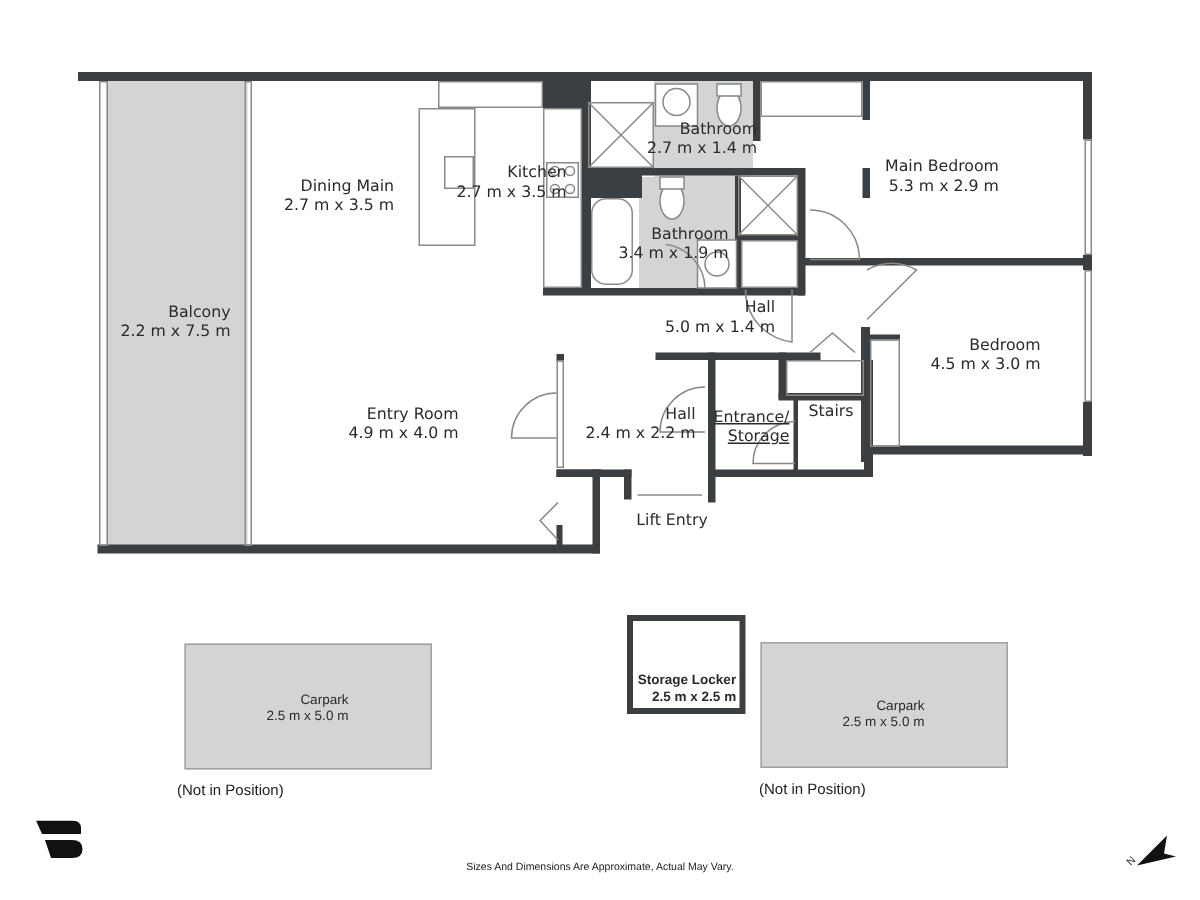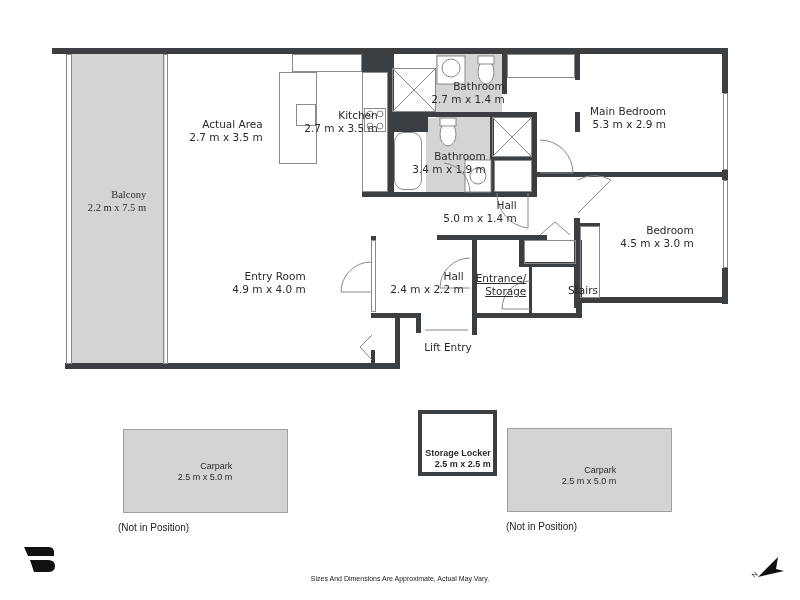--- a/index.html
+++ b/index.html
@@ -105,26 +105,26 @@
     <path d="M371 262 A30 30 0 0 0 341 292 L371 292"></path>
     <path d="M470 258 A30 30 0 0 0 440 288 L470 288"></path>
     <path d="M530 281 A28 28 0 0 0 502 309 L530 309"></path>
     <path d="M540 235 L555 222 L570 235"></path>
     <path d="M372 335 L360 347 L372 360"></path>
 
     <line x1="425" y1="330" x2="468" y2="330"></line>
   </g>
 </svg>
 
-<div class="label" style="left:117px;top:188px;font-family:Liberation Serif, serif;">
+<div class="label" style="left:117px;top:202px;">
   <div>Balcony</div>
   <div>2.2 m x 7.5 m</div>
 </div>
 <div class="label" style="left:226px;top:118px;">
-  <div>Actual Area</div>
+  <div>Dining Main</div>
   <div>2.7 m x 3.5 m</div>
 </div>
 <div class="label" style="left:341px;top:109px;">
   <div>Kitchen</div>
   <div>2.7 m x 3.5 m</div>
 </div>
 <div class="label" style="left:468px;top:80px;">
   <div>Bathroom</div>
   <div>2.7 m x 1.4 m</div>
 </div>
@@ -149,21 +149,21 @@
   <div>4.9 m x 4.0 m</div>
 </div>
 <div class="label" style="left:427px;top:270px;">
   <div>Hall</div>
   <div>2.4 m x 2.2 m</div>
 </div>
 <div class="label" style="left:501px;top:272px;text-decoration:underline;">
   <div>Entrance/</div>
   <div>Storage</div>
 </div>
-<div class="label" style="left:554px;top:284px;margin-left:29px;">
+<div class="label" style="left:554px;top:268px;">
   <div>Stairs</div>
 </div>
 <div class="label" style="left:448px;top:341px;">
   <div>Lift Entry</div>
 </div>
 
 <div class="abs" style="left:123px;top:429px;width:165px;height:84px;background:#d3d4d4;border:1px solid #a0a0a0;box-sizing:border-box;"></div>
 <div class="label small" style="left:205px;top:461px;">
   <div>Carpark</div>
   <div>2.5 m x 5.0 m</div>

